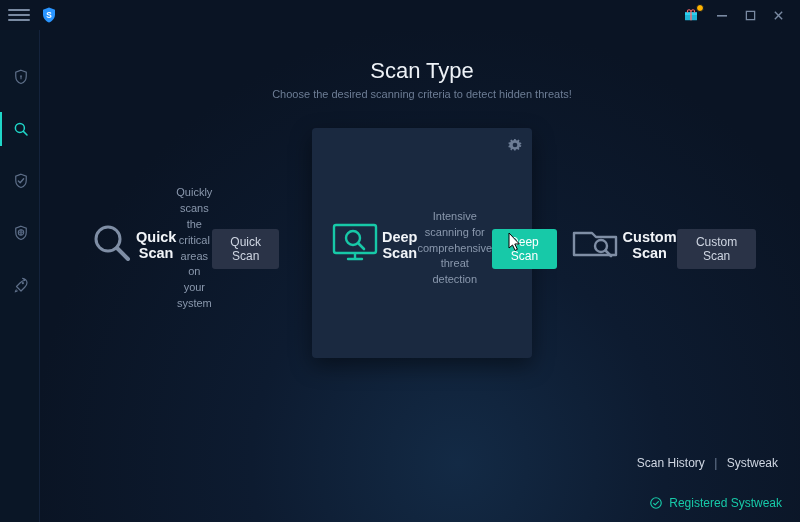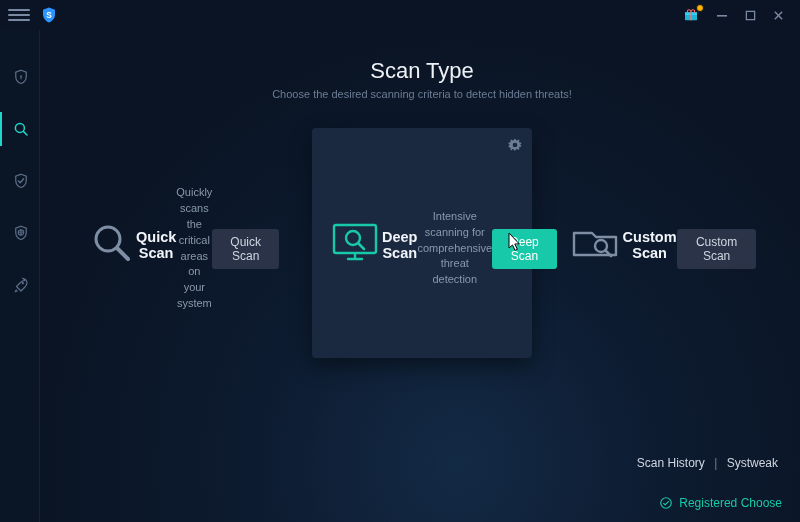--- a/index.html
+++ b/index.html
@@ -257,21 +257,21 @@
       <a>Scan History</a>
       <span class="sep">|</span>
       <a>Systweak</a>
     </div>
 
     <div class="registered">
       <svg viewBox="0 0 24 24">
           <circle cx="12" cy="12" r="9" fill="none" stroke="#17c9a8" stroke-width="2"></circle>
           <path d="M8 12.5l2.6 2.6L16 9.5" fill="none" stroke="#17c9a8" stroke-width="2" stroke-linecap="round" stroke-linejoin="round"></path>
         </svg>
-      <span>Registered Choose</span>
+      <span>Registered Systweak</span>
     </div>
 
     <svg class="cursor-arrow" width="14" height="20" viewBox="0 0 14 20">
       <path d="M1 1l0 15 3.5-3 2.6 5.4 2.3-1.1-2.6-5.3 4.5-.1z" fill="#fff" stroke="#000" stroke-width="1"></path>
     </svg>
 
   </div>
 </div>
 
 </body></html>

